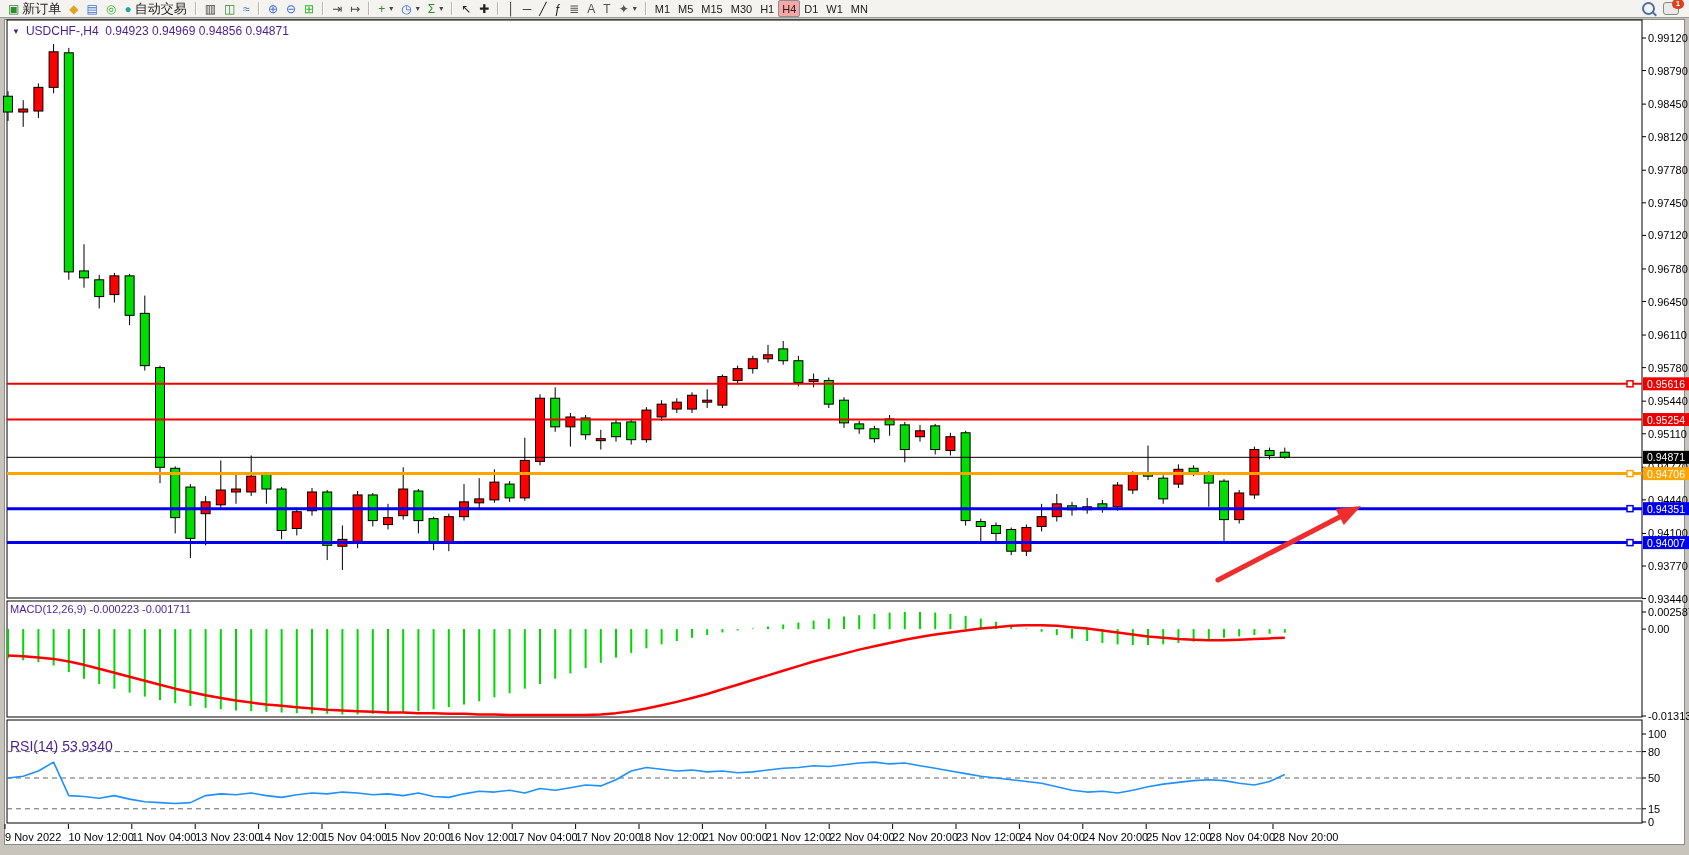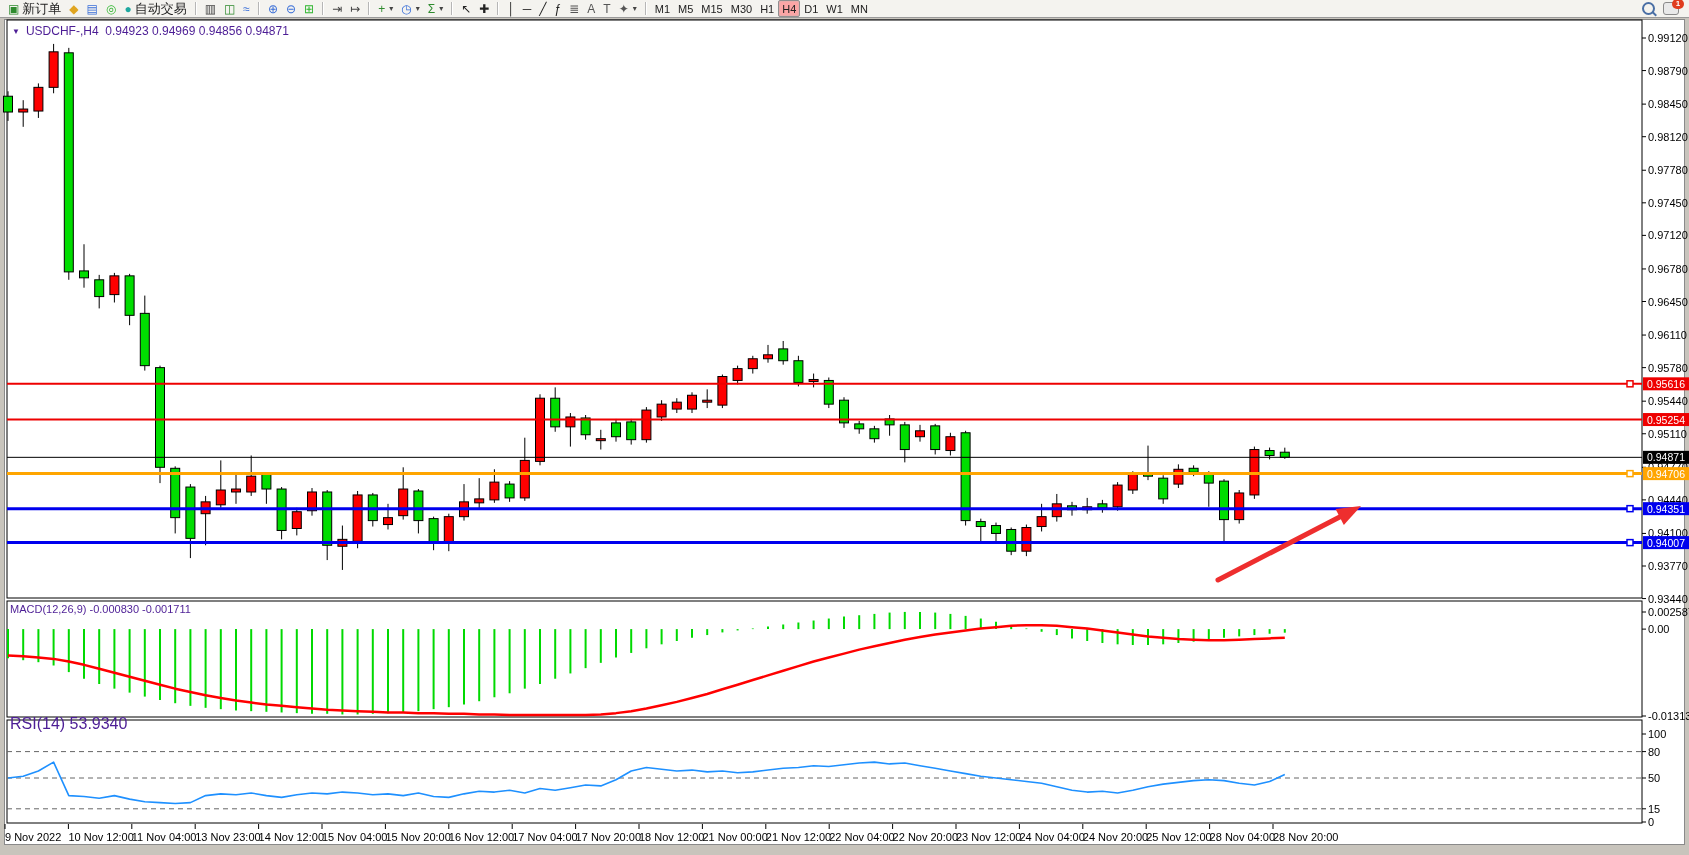--- a/index.html
+++ b/index.html
@@ -24,21 +24,21 @@
   .chat-badge{position:absolute;right:-6px;top:-4px;min-width:10px;height:10px;border-radius:6px;background:#e03c1e;
            color:#fff;font-size:8px;line-height:10px;text-align:center;padding:0 1px;font-weight:bold;}
   
   .chartwin{position:absolute;left:4px;top:19px;width:1681px;height:826px;background:#fff;
             border:1px solid #8a8a8a;box-sizing:border-box;z-index:1;}
   svg.plot{position:absolute;left:0;top:0;z-index:2;}
   .overlay-label{position:absolute;z-index:3;font-size:12px;color:#4c1d95;white-space:nowrap;}
   #chart-title{left:12px;top:24px;}
   #chart-title .tri{font-size:8px;vertical-align:1px;margin-right:6px;}
   #macd-label{left:10px;top:603px;font-size:11px;}
-  #rsi-label{left:10px;top:715px;font-size:16px;}
+  #rsi-label{left:10px;top:738px;font-size:14px;}
 </style>
 </head>
 <body>
 
 <div class="toolbar" id="toolbar">
     <div class="tb-group">
       <div class="tb-btn">
         <span class="g" style="color: rgb(46, 139, 46);">▣</span>
         <span class="cjk">新订单</span>
       </div>
@@ -179,21 +179,21 @@
     </div>
   </div>
 
 <div class="chartwin"></div>
 
 <div class="overlay-label" id="chart-title">
   <span class="tri">▼</span><span>USDCHF-,H4</span>&nbsp;&nbsp;<span>0.94923</span>&nbsp;<span>0.94969</span>&nbsp;<span>0.94856</span>&nbsp;<span>0.94871</span>
 </div>
 
 <div class="overlay-label" id="macd-label">
-  <span>MACD(12,26,9)</span>&nbsp;<span>-0.000830</span>&nbsp;<span>-0.001711</span>
+  <span>MACD(12,26,9)</span>&nbsp;<span>-0.000223</span>&nbsp;<span>-0.001711</span>
 </div>
 
 <div class="overlay-label" id="rsi-label">
   <span>RSI(14)</span>&nbsp;<span>53.9340</span>
 </div>
 
 <svg class="plot" id="plot" width="1689" height="855">
     <rect x="7" y="20" width="1635" height="578" fill="#ffffff" stroke="#000" stroke-width="1"></rect>
     <rect x="7" y="601" width="1635" height="116" fill="#ffffff" stroke="#000" stroke-width="1"></rect>
     <rect x="7" y="720" width="1635" height="103" fill="#ffffff" stroke="#000" stroke-width="1"></rect>

